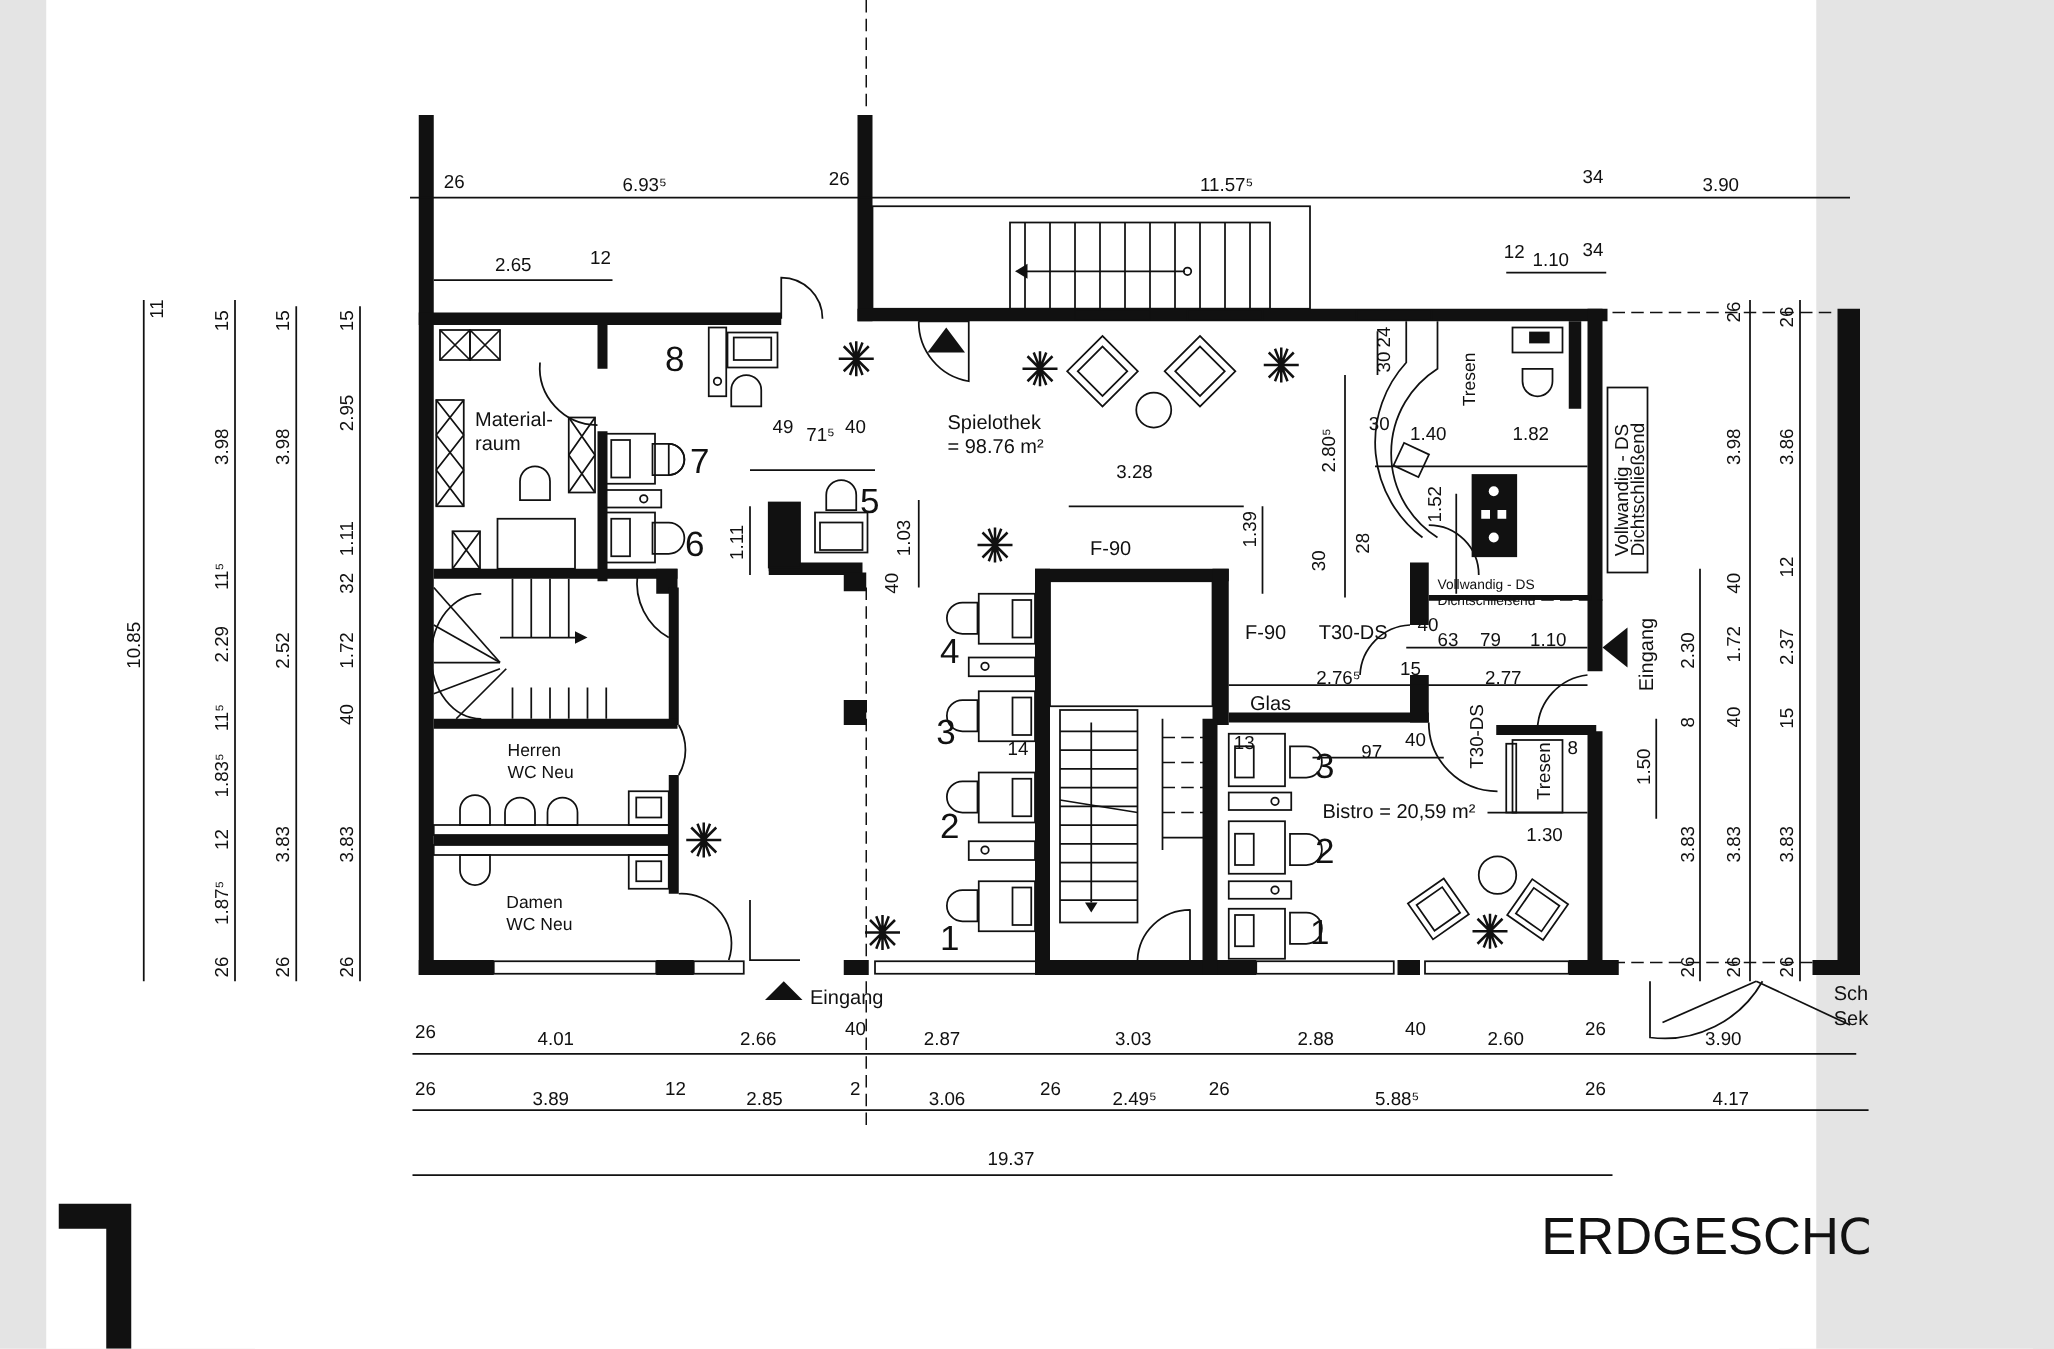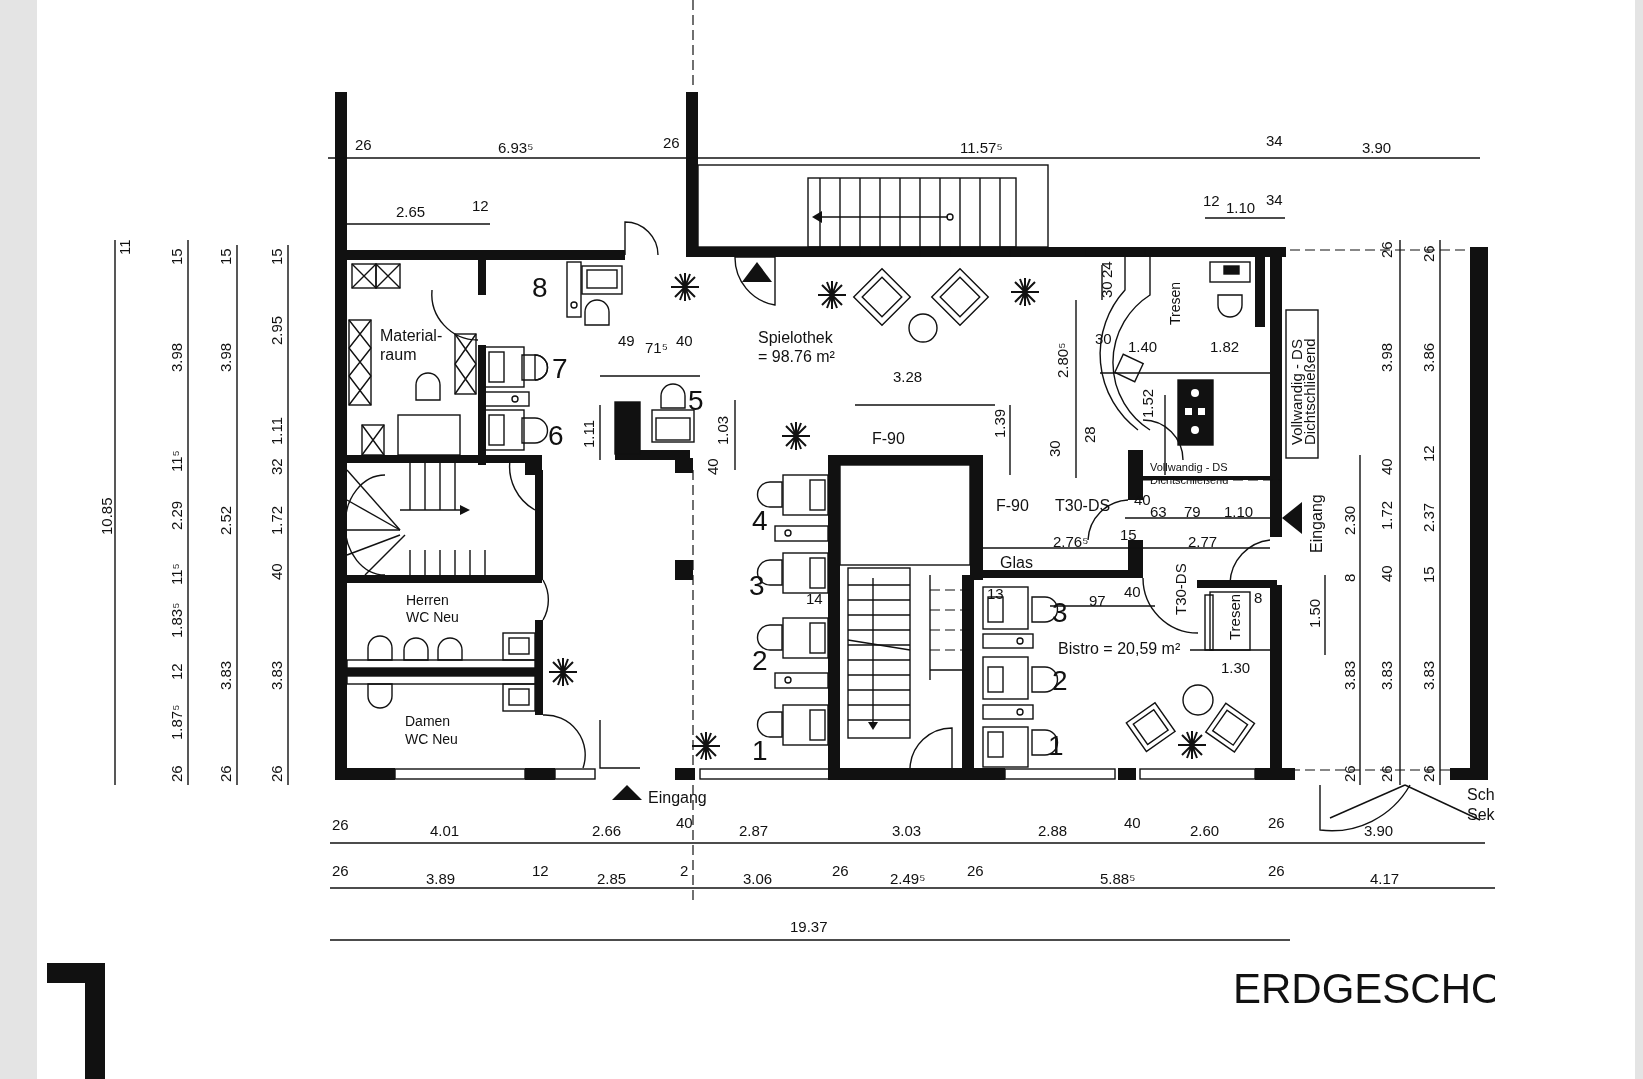--- a/index.html
+++ b/index.html
@@ -1,17 +1,17 @@
 <!DOCTYPE html>
 <html><head>
 <meta charset="utf-8">
 <style>
   html, body { margin: 0; padding: 0; }
   body { width: 1643px; height: 1079px; background: #e4e4e4; overflow: hidden; position: relative; font-family: "Liberation Sans", sans-serif; }
-  #sheet { position: absolute; left: 37px; top: 0; width: 1598px; height: 1079px; background: #ffffff; }
+  #sheet { position: absolute; left: 37px; top: 0; width: 1416px; height: 1079px; background: #ffffff; }
   #plan { position: absolute; left: 0; top: 0; }
   svg text { font-family: "Liberation Sans", sans-serif; fill: #111; }
   .dim { font-size: 15px; }
   .lbl { font-size: 15px; }
   .big { font-size: 28px; }
   .title { font-size: 42px; }
   .wall { fill: #111; }
   .thin { stroke: #111; stroke-width: 1.4; fill: none; }
   .dash { stroke: #111; stroke-width: 1.2; fill: none; stroke-dasharray: 10 5; }
 </style>

